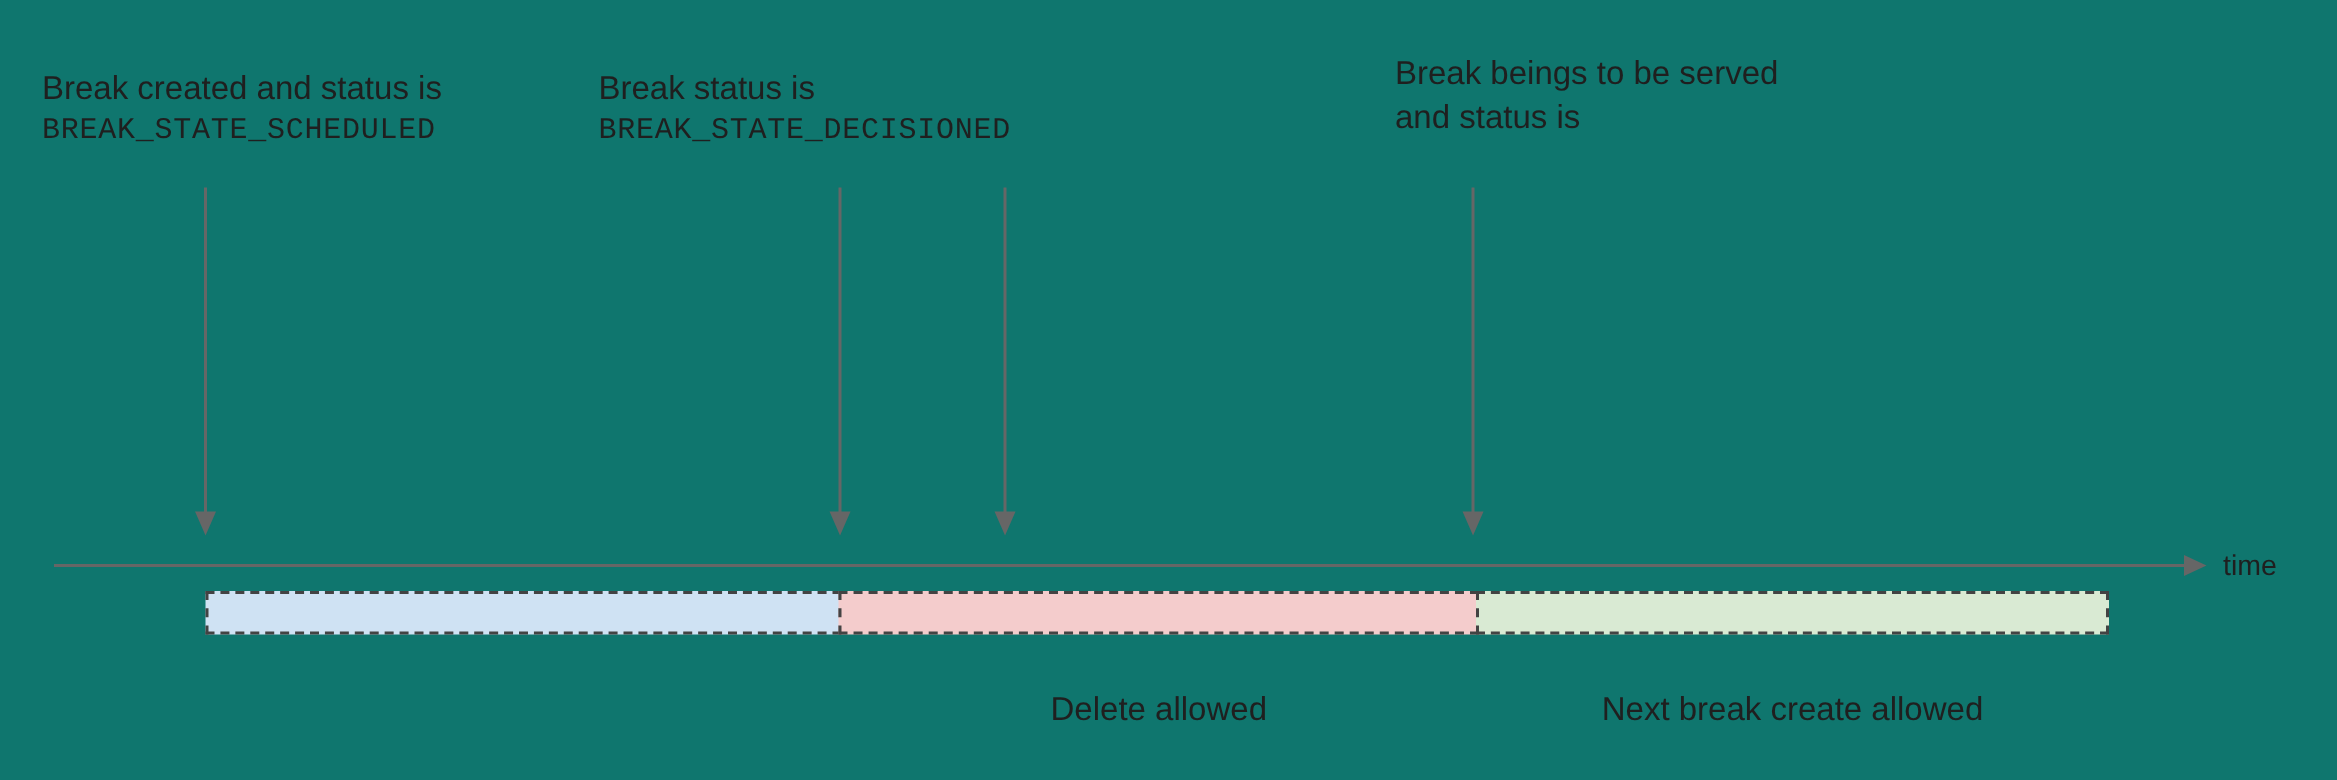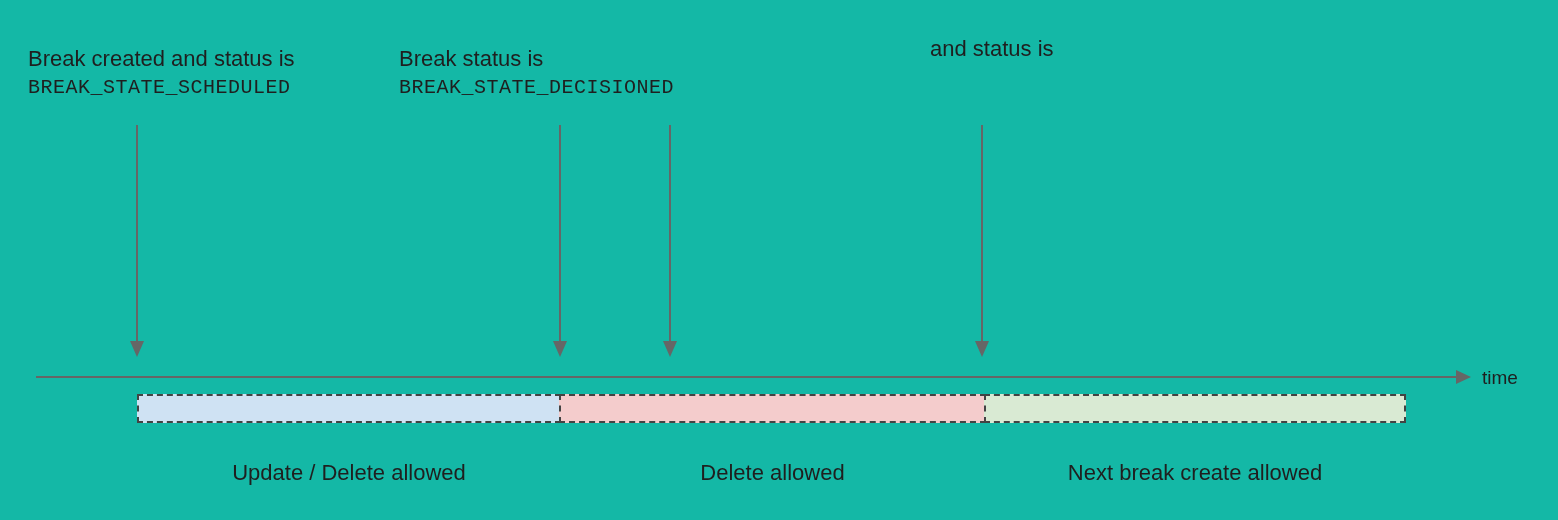--- a/index.html
+++ b/index.html
@@ -4,21 +4,21 @@
 <style>
   html, body {
     margin: 0;
     padding: 0;
     background: #ffffff;
   }
   .canvas {
     position: relative;
     width: 1558px;
     height: 520px;
-    background: #14b8a6;
+    background: #0f766e;
     overflow: hidden;
     font-family: "Liberation Sans", sans-serif;
     color: var(--text, #1f1f1f);
   }
   .ann {
     position: absolute;
     white-space: nowrap;
   }
   .ann .sans {
     font-family: "Liberation Sans", sans-serif;
@@ -105,20 +105,21 @@
     <div class="mono">BREAK_STATE_SCHEDULED</div>
   </div>
 
   <div class="ann" style="left:355px; top:44px;margin-left:44px;">
     <div class="sans">Break status is</div>
     <div class="mono">BREAK_STATE_DECISIONED</div>
   </div>
 
 
   <div class="ann" style="left:930px; top:34px;">
+    <div class="sans">Break beings to be served</div>
     <div class="sans">and status is</div>
   </div>
 
   <div class="arrow-down" style="left:130px;">
     <div class="shaft"></div>
     <div class="head"></div>
   </div>
   <div class="arrow-down" style="left:553px;">
     <div class="shaft"></div>
     <div class="head"></div>
@@ -133,17 +134,16 @@
   </div>
 
   <div class="axis-line"></div>
   <div class="axis-head"></div>
   <div class="axis-label">time</div>
 
   <div class="segment" style="left: 137px; width: 424px; background-color: rgb(207, 226, 243);"></div>
   <div class="segment" style="left: 559px; width: 427px; background-color: rgb(244, 204, 204);"></div>
   <div class="segment" style="left: 984px; width: 422px; background-color: rgb(217, 234, 211);"></div>
 
-  <div class="seg-label" style="left:137px; width:424px;">Update / Delete allowed</div>
   <div class="seg-label" style="left:984px; width:422px;">Next break create allowed</div>
   <div class="seg-label" style="left:559px; width:427px;">Delete allowed</div>
 
 </div>
 
 </body></html>

